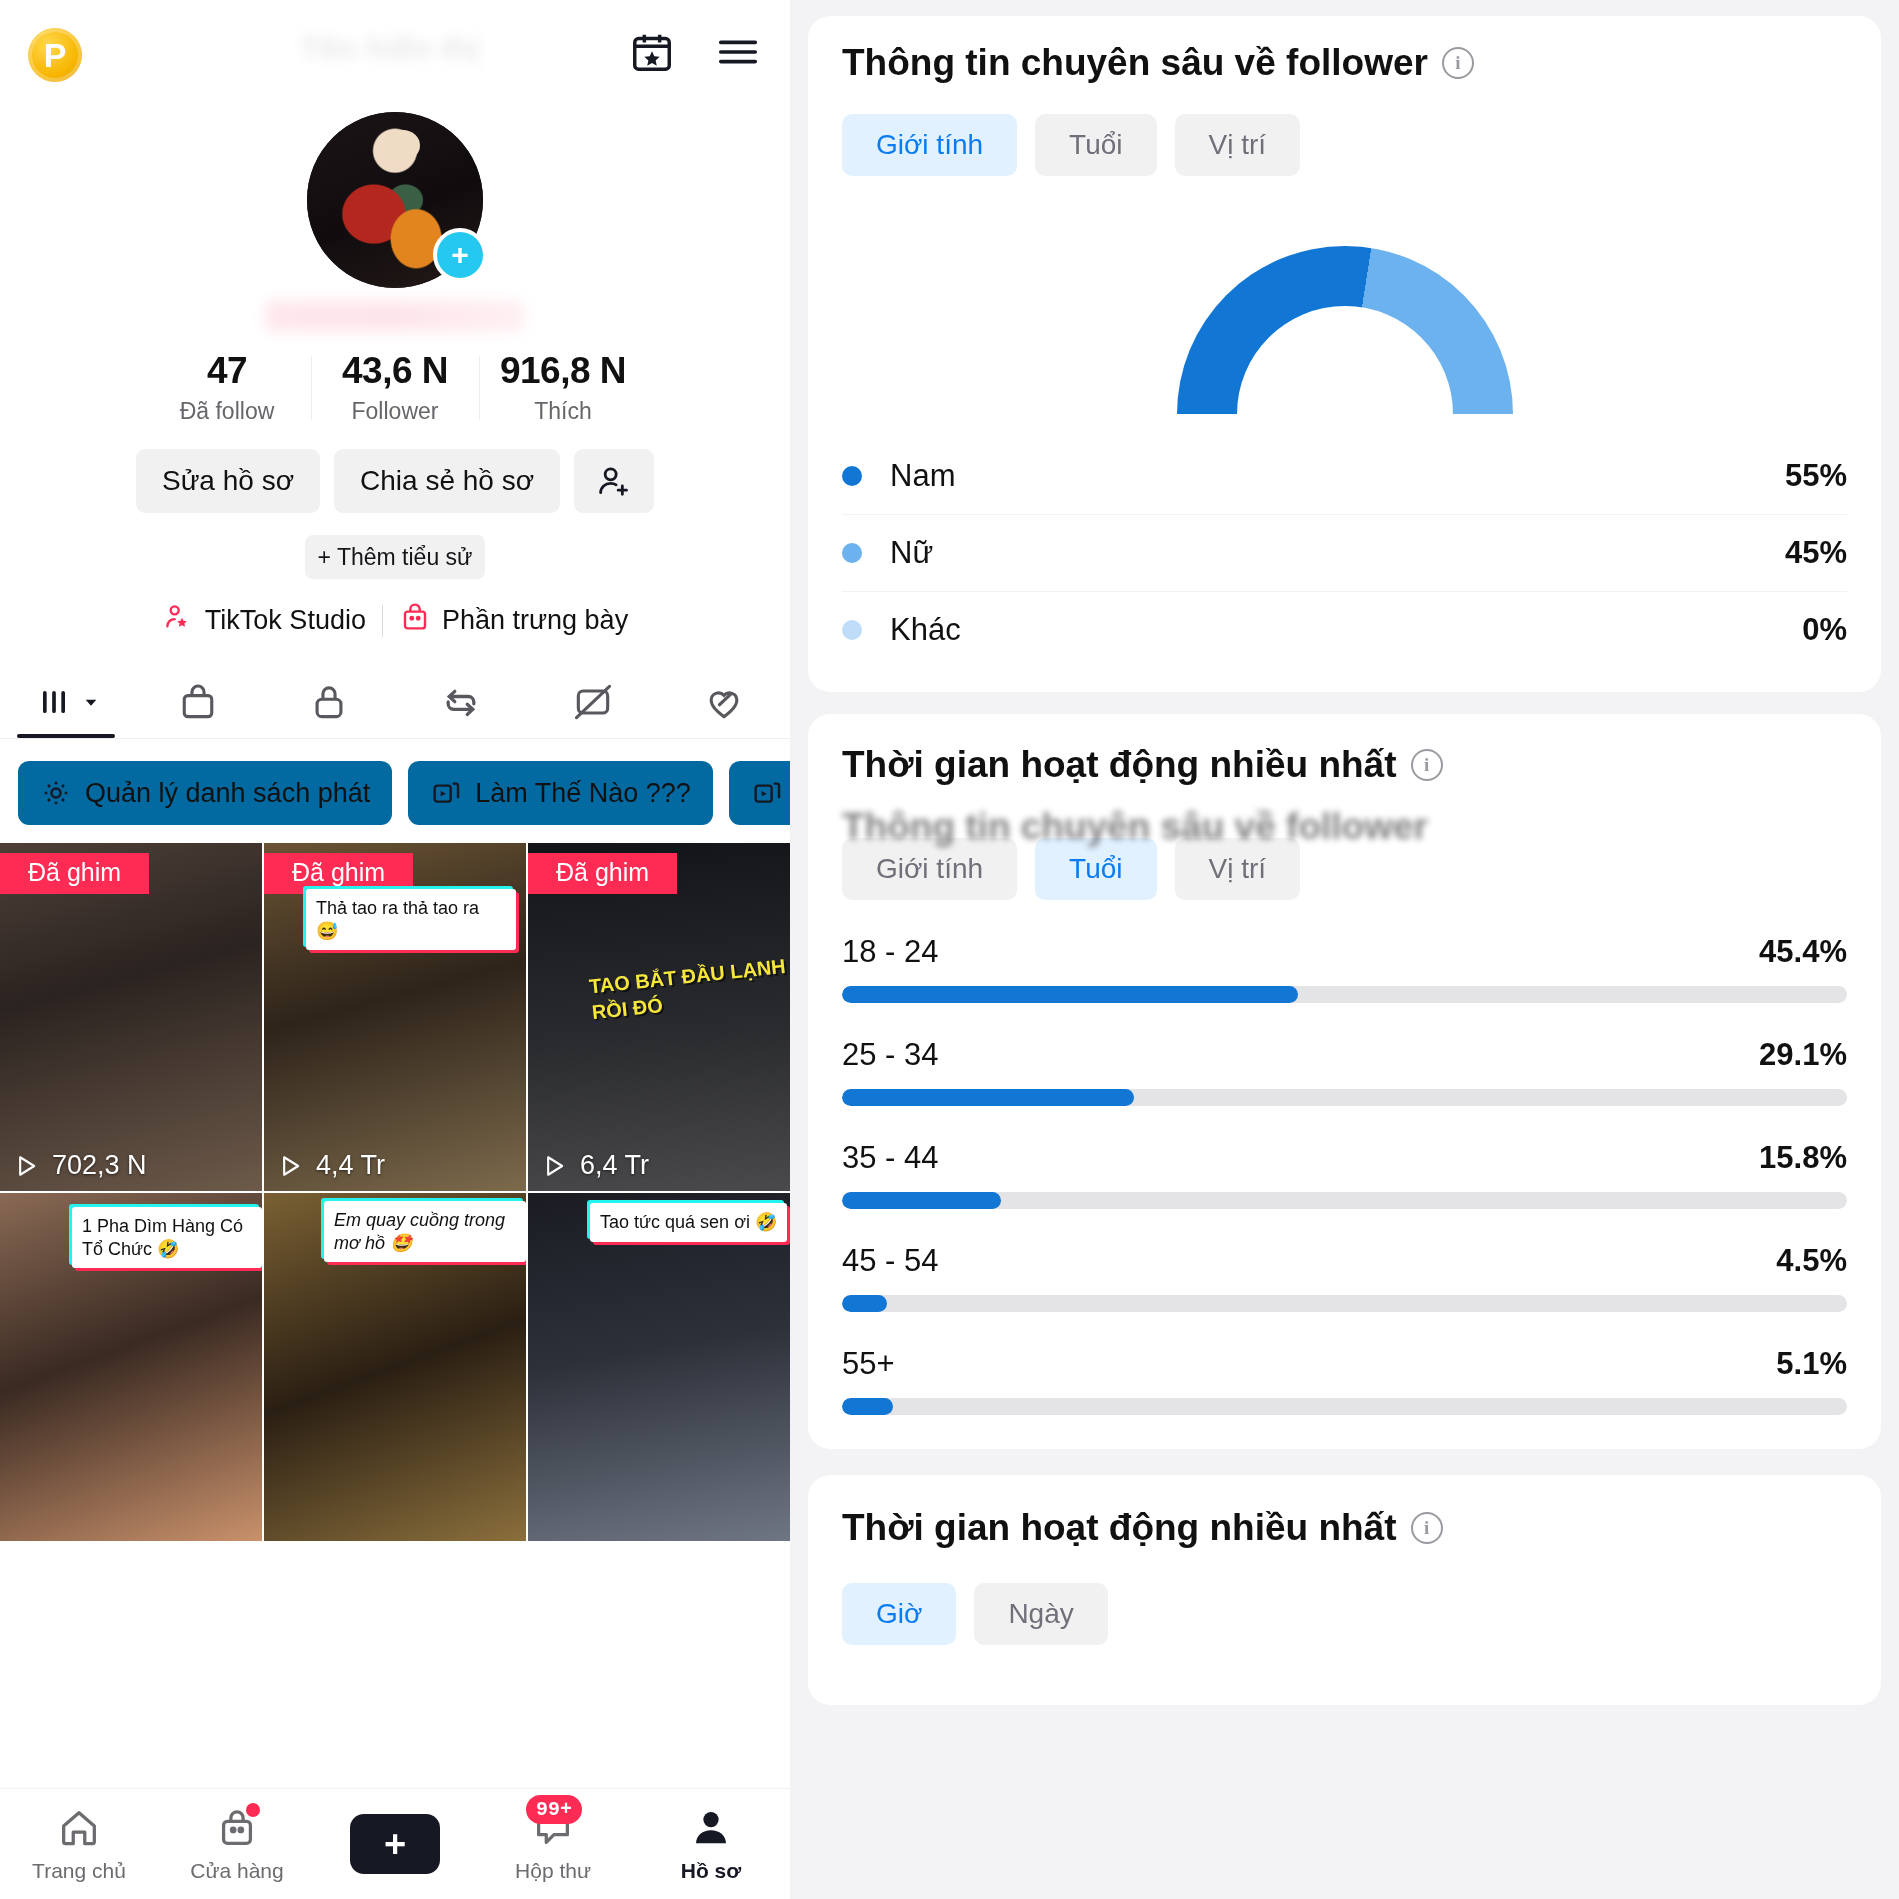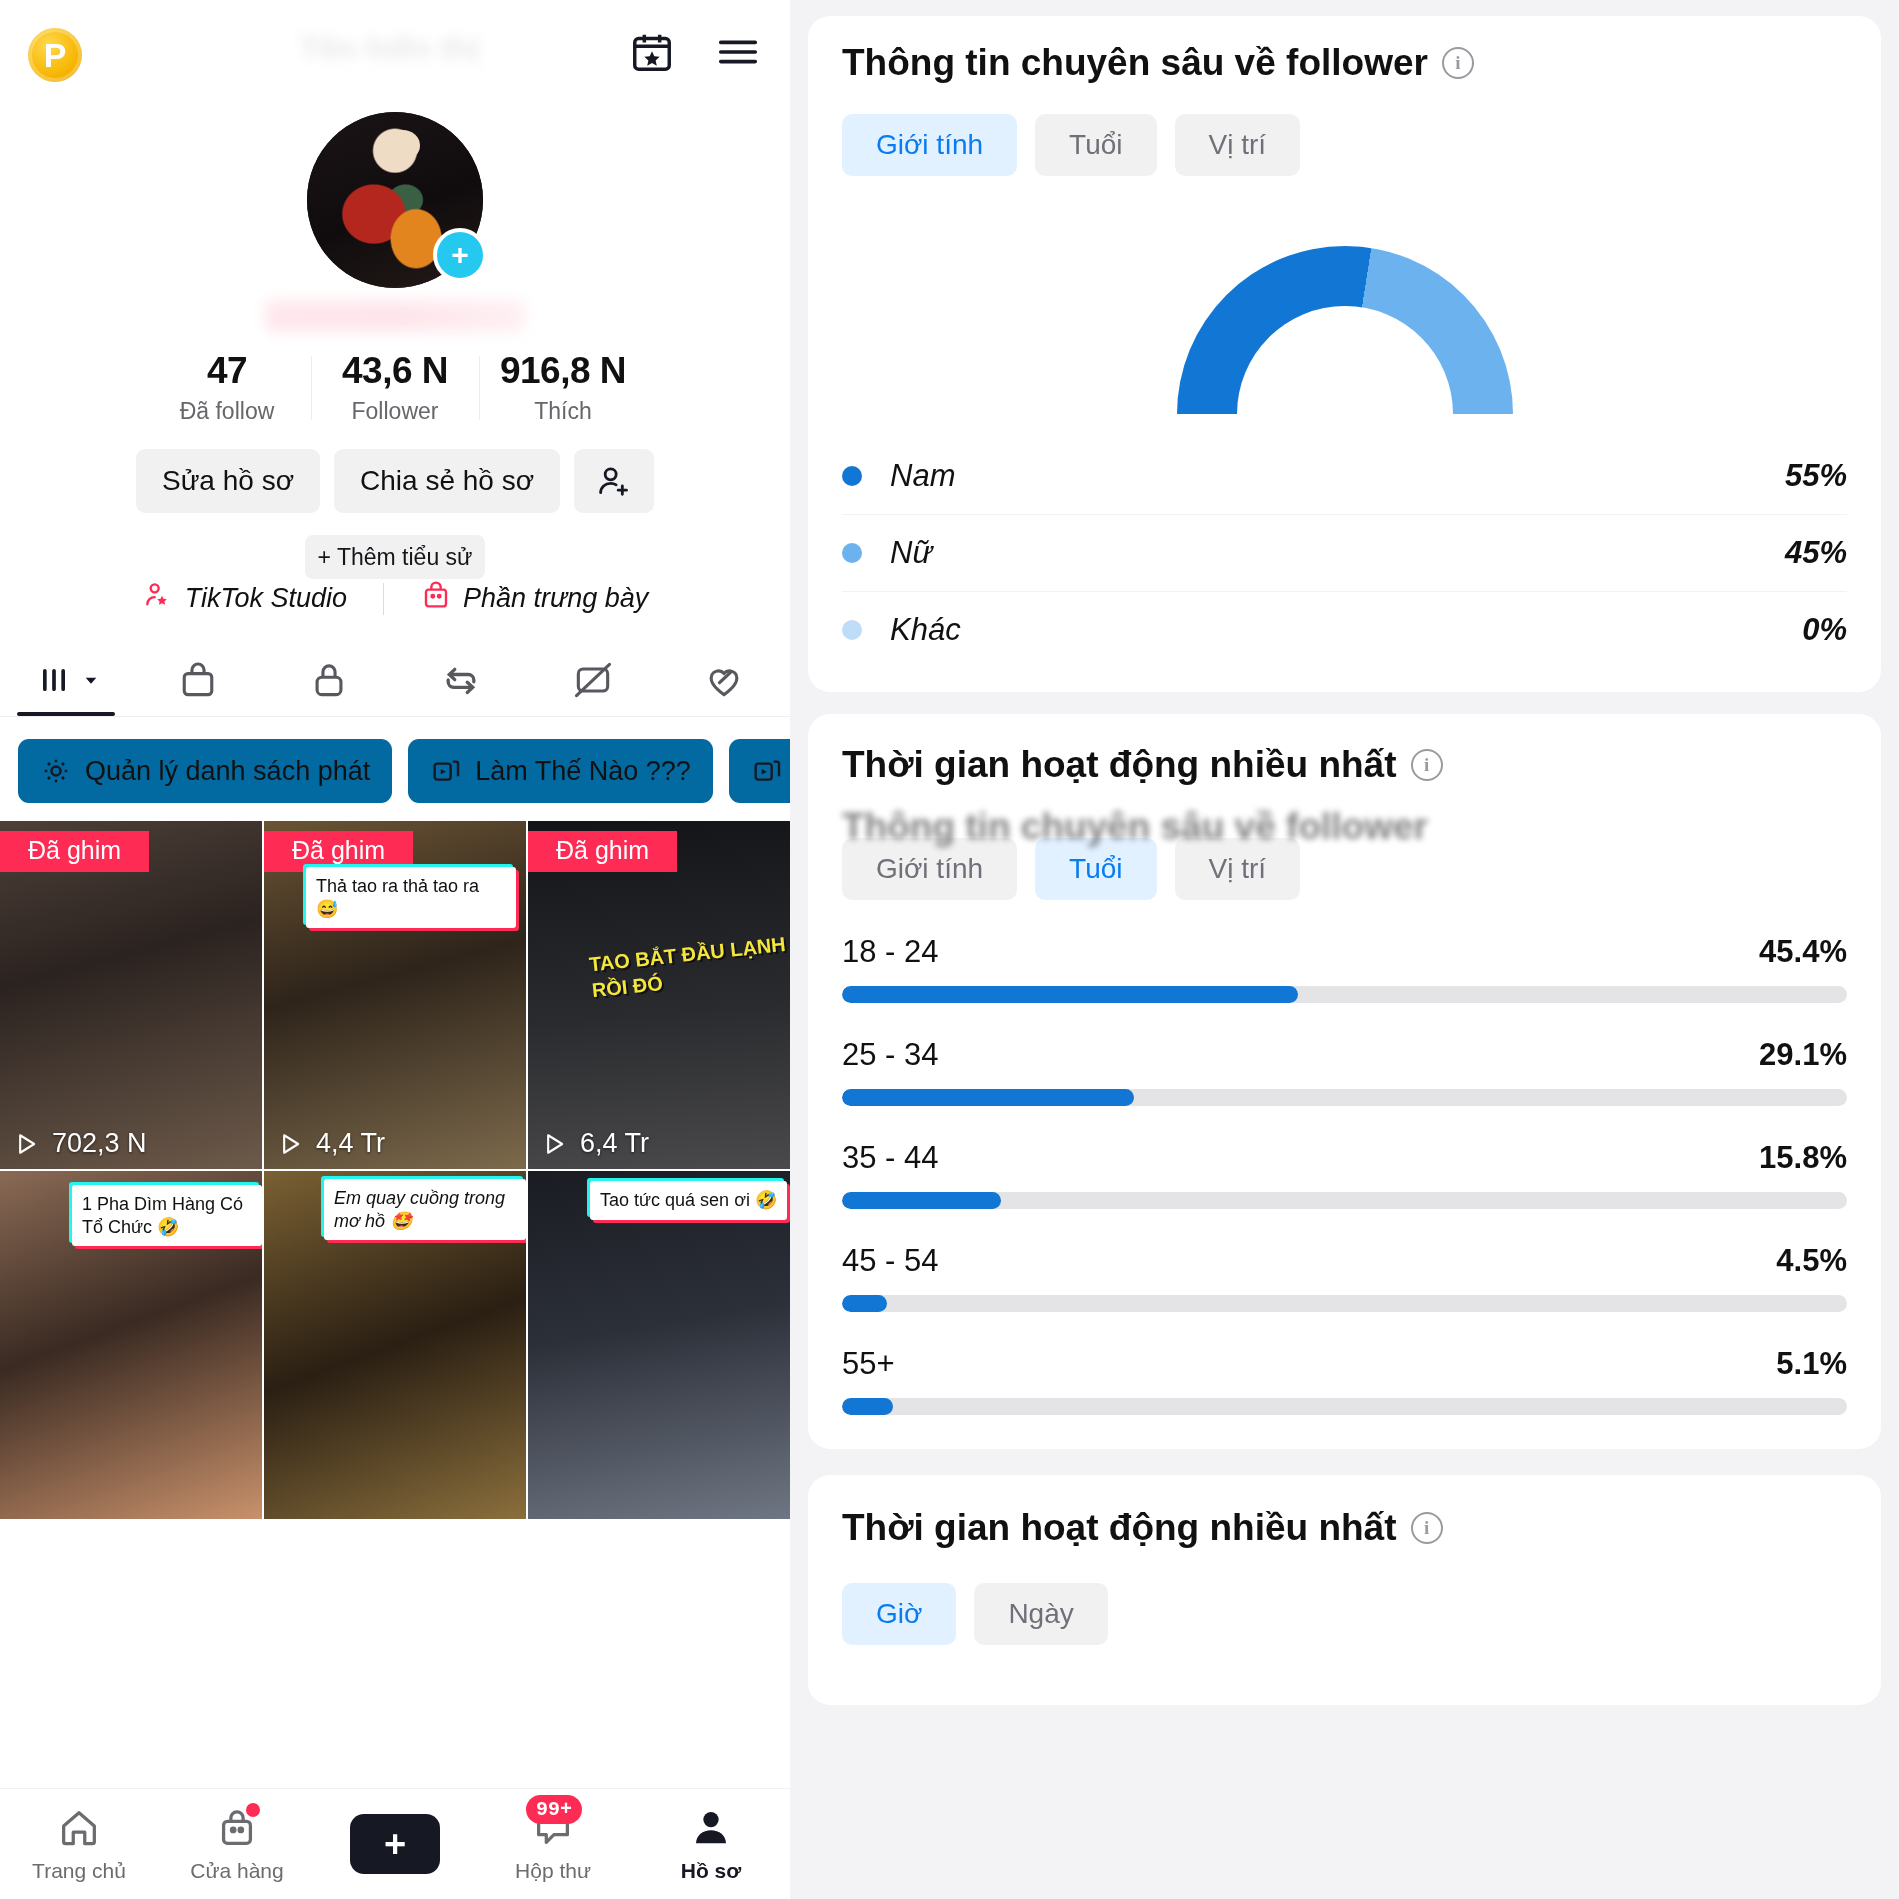--- a/index.html
+++ b/index.html
@@ -51,21 +51,21 @@
   .stat .lbl{font-size:23px;color:#66666b;margin-top:6px;}
 
   .actions{display:flex;justify-content:center;gap:14px;margin-top:24px;}
   .btn{background:#f1f1f2;border-radius:9px;height:64px;display:flex;align-items:center;
        justify-content:center;font-size:28px;color:#111;padding:0 26px;}
   .btn.sq{width:80px;padding:0;}
 
   .addbio{margin:22px auto 0;background:#f1f1f2;border-radius:8px;height:44px;width:180px;
           display:flex;align-items:center;justify-content:center;font-size:23px;color:#16161a;}
 
-  .links{display:flex;justify-content:center;align-items:center;gap:36px;font-size:27px;color:#111;font-style:italic;}
+  .links{display:flex;justify-content:center;align-items:center;gap:16px;margin-top:22px;font-size:27px;color:#111;}
   .links .sep{width:1px;height:32px;background:#dcdcdc;}
   .linkitem{display:flex;align-items:center;gap:11px;}
 
   .tabs{display:flex;align-items:center;margin-top:26px;border-bottom:1px solid #eeeeef;height:72px;}
   .tab{flex:1;display:flex;align-items:center;justify-content:center;height:72px;position:relative;gap:6px;}
   .tab.active:after{content:"";position:absolute;bottom:0;left:50%;transform:translateX(-50%);
       width:98px;height:4px;background:#161823;border-radius:2px;}
 
   .chips{display:flex;gap:16px;padding:22px 18px 18px;}
   .chip{background:#0369a1;border-radius:11px;height:64px;display:flex;align-items:center;gap:13px;
@@ -111,21 +111,21 @@
   .seg{height:62px;border-radius:10px;background:#f1f1f2;color:#70707a;font-size:28px;
        display:flex;align-items:center;justify-content:center;padding:0 34px;}
   .seg.on{background:#e2f1ff;color:#0a7cf1;}
 
   .donutwrap{height:210px;display:flex;align-items:flex-end;justify-content:center;margin-top:28px;}
   .donut{position:relative;width:336px;height:168px;overflow:hidden;}
   .donut .half{position:absolute;left:0;top:0;width:336px;height:336px;border-radius:50%;}
   .donut .mask{position:absolute;left:60px;top:60px;width:216px;height:216px;background:#fff;border-radius:50%;}
 
   .legend{margin-top:24px;}
-  .lrow{display:flex;align-items:center;height:76px;border-bottom:1px solid #f2f2f4;font-style:italic;}
+  .lrow{display:flex;align-items:center;height:76px;border-bottom:1px solid #f2f2f4;}
   .lrow:last-child{border-bottom:none;}
   .swatch{width:20px;height:20px;border-radius:50%;margin-right:28px;}
   .lname{font-size:31px;color:#111;flex:1;}
   .lval{font-size:31px;font-weight:bold;color:#111;}
 
   .ghosttitle{position:absolute;left:34px;top:46px;font-size:37px;font-weight:bold;color:#1a1a1a;
       filter:blur(3px);opacity:.55;white-space:nowrap;}
 
   .agerow{margin-top:34px;}
   .ageline{display:flex;justify-content:space-between;align-items:baseline;}

